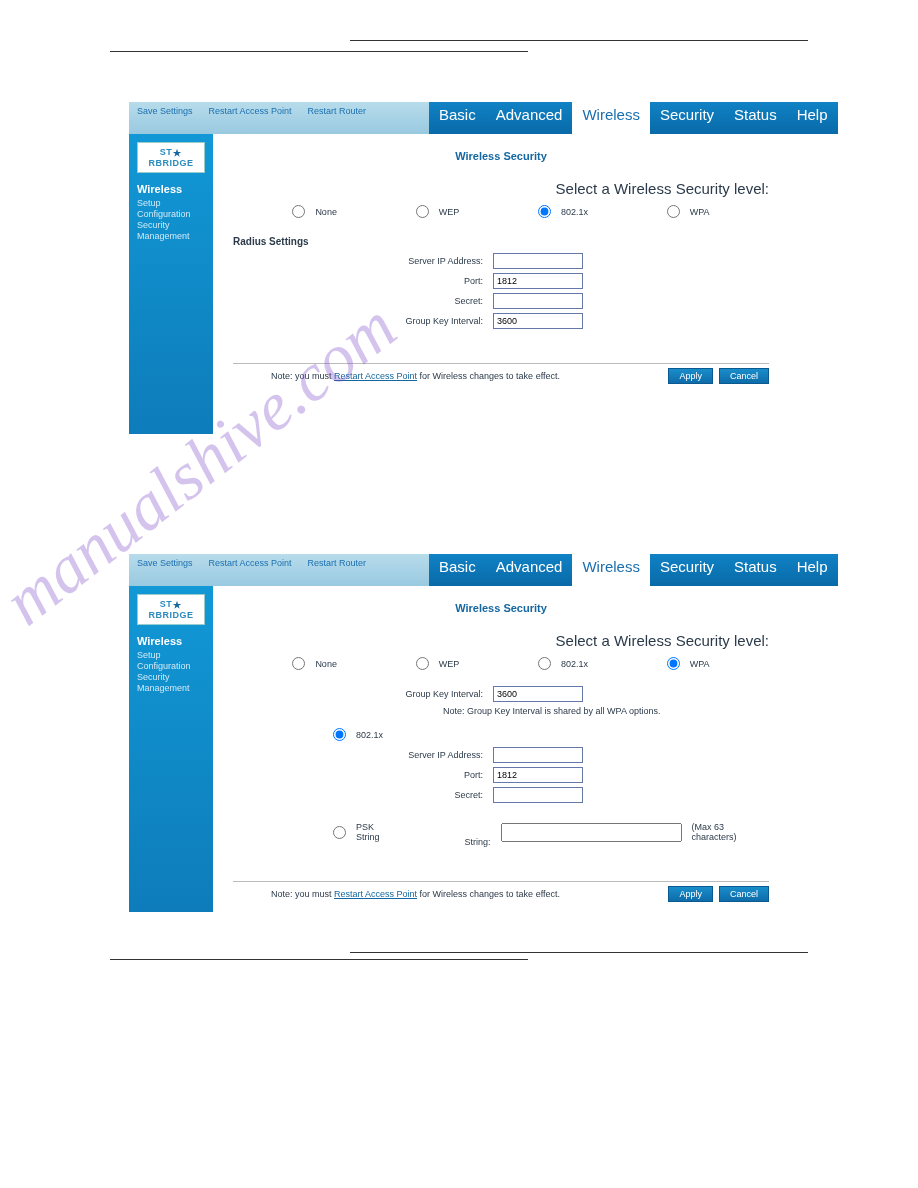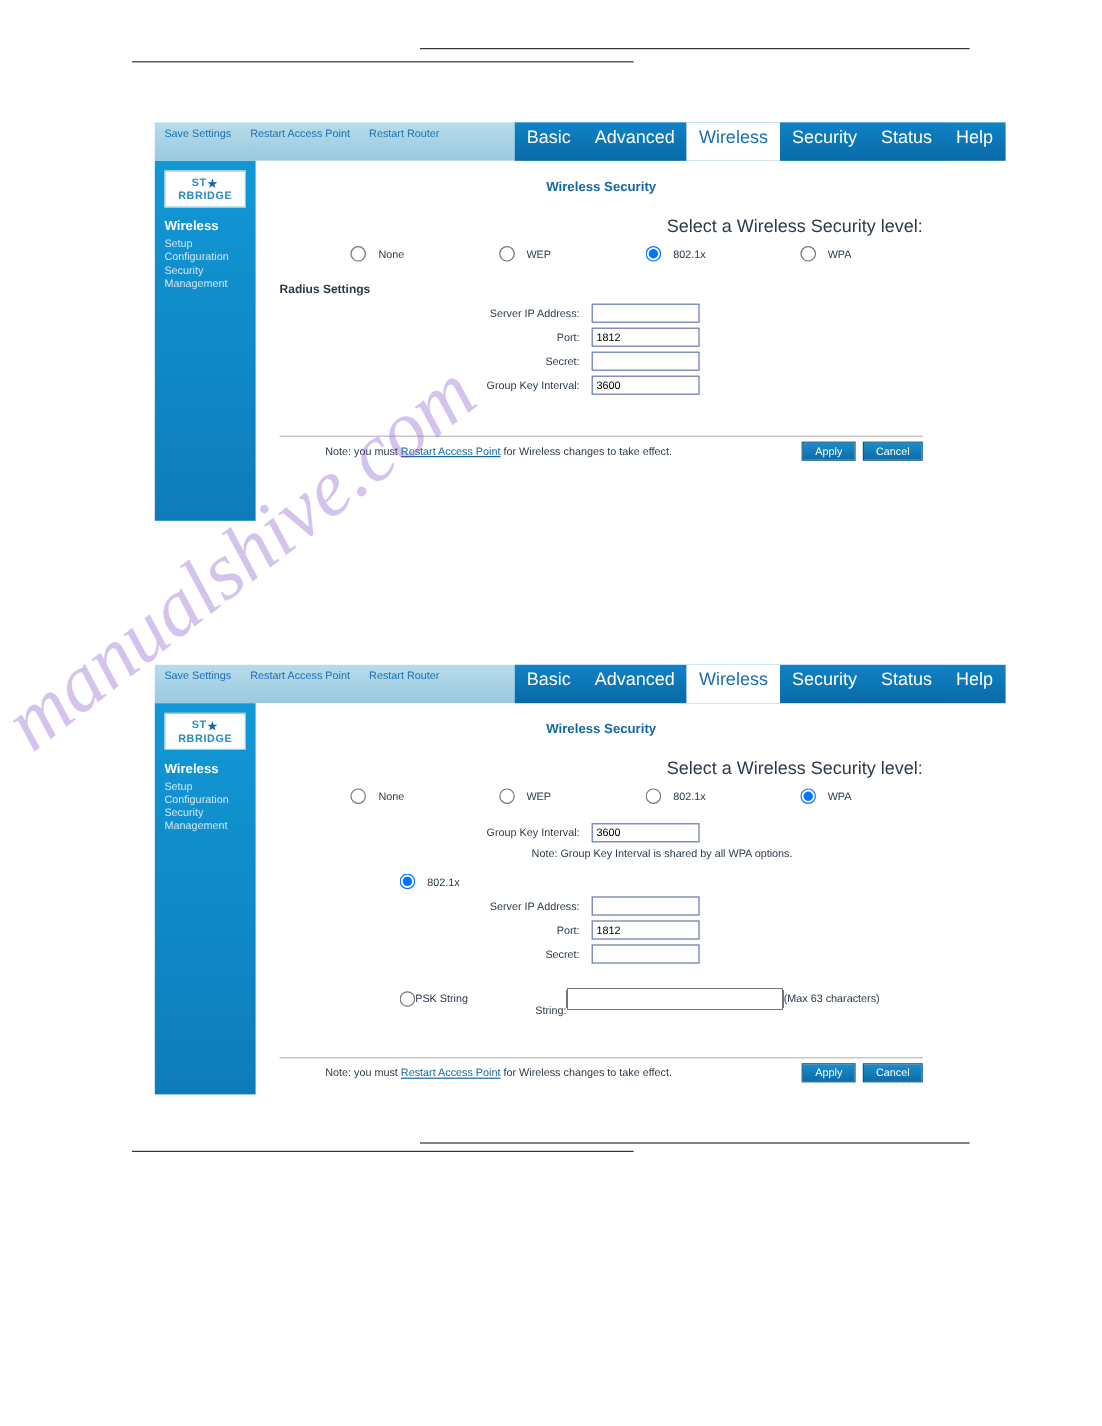--- a/index.html
+++ b/index.html
@@ -31,21 +31,21 @@
   .radio-row { display: flex; justify-content: space-around; align-items: flex-start; padding: 0 20px 12px 20px; font-size: 9px; }
   .radio-opt { display: flex; align-items: center; gap: 10px; }
   .radio-opt input { cursor: pointer; }
   .section-h { text-align: left; font-weight: bold; font-size: 10px; margin: 6px 0; }
   .form-row { display: flex; align-items: center; margin: 4px 0; }
   .form-row label { width: 260px; text-align: right; padding-right: 10px; font-size: 9px; color: #2b3a4a; }
   .form-row input[type=text] { width: 90px; height: 16px; border: 1px solid #67a; font-size: 9px; padding: 1px 3px; }
   .note-small { font-size: 9px; color: #2b3a4a; margin: 4px 0 12px 210px; width: 240px; }
   .sub-radio { display: flex; align-items: center; gap: 10px; margin: 8px 0 6px 100px; font-size: 9px; }
   .sub-form .form-row label { width: 260px; }
-  .psk-row { display: flex; align-items: center; margin: 14px 0 0 100px; font-size: 9px; }
+  .psk-row { display: flex; align-items: center; margin: 14px 0 0 100px; font-size: 9px; gap: 10px; }
   .psk-row .str-lbl { margin-left: 56px; margin-top: 20px; }
   .psk-row .hint { color: #2b3a4a; }
   .footer-line { display: flex; align-items: center; border-top: 1px solid #bbb; margin-top: 34px; padding-top: 4px; }
   .footer-note { font-size: 9px; color: #2b3a4a; flex: 1; margin-left: 38px; }
   .footer-note .lnk { color: #1467a0; text-decoration: underline; cursor: pointer; }
   .btn { background: linear-gradient(#1a8dcb,#0e6ca9); color: #fff; border: 1px solid #0a5a90; font-size: 9px; padding: 2px 10px; margin-left: 6px; cursor: pointer; }
 
   .watermark { position: absolute; left: 120px; top: 310px; width: 650px; height: 650px; pointer-events: none; z-index: 50; color: rgba(120,70,200,0.45); font-size: 68px; font-weight: 400; transform: rotate(-38deg); font-family: Georgia, serif; font-style: italic; white-space: nowrap; opacity: 0.7; }
 </style>
 </head>

